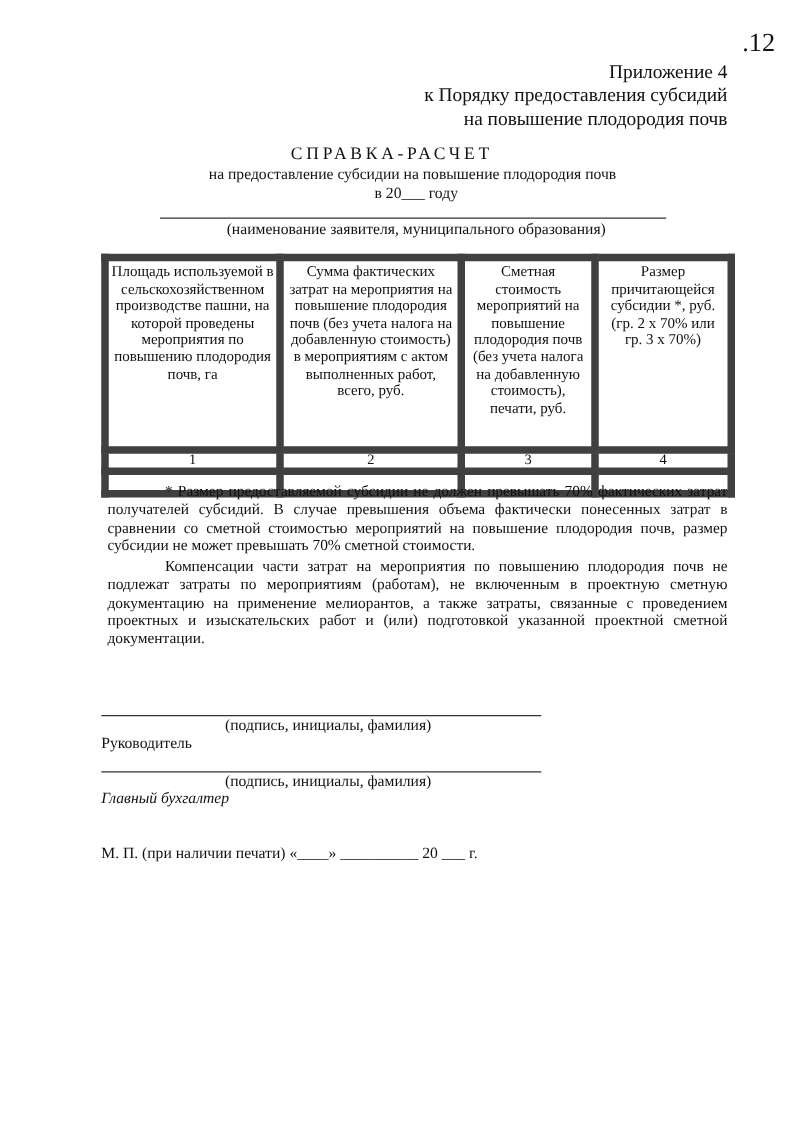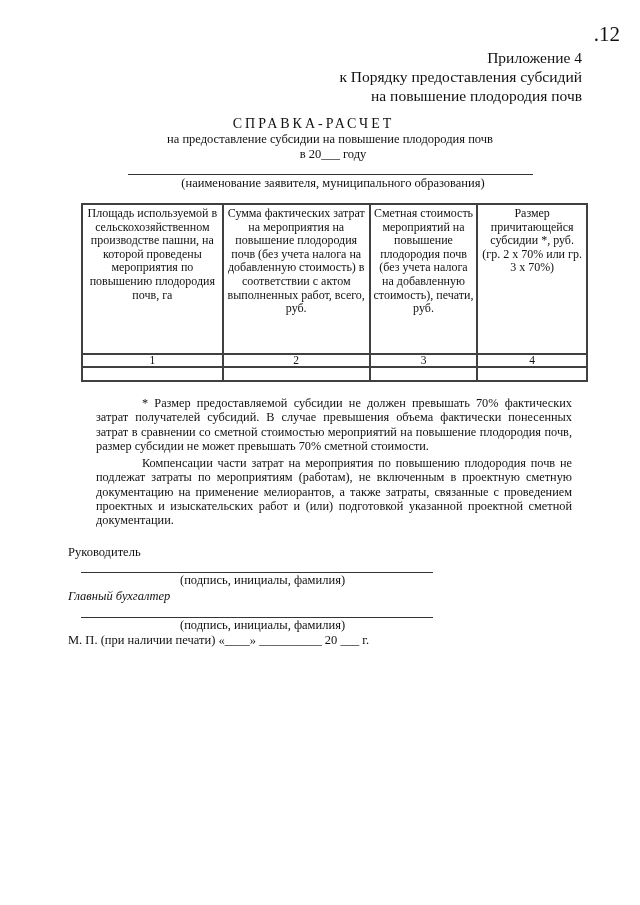--- a/index.html
+++ b/index.html
@@ -15,27 +15,27 @@
   .appx3 { top:86px; }
   .title { left:0; width:627px; top:116px; text-align:center; font-size:14px; letter-spacing:3px; }
   .subtitle { left:0; width:660px; top:132px; text-align:center; font-size:12.5px; line-height:15px; }
   .year { left:0; width:666px; top:147px; text-align:center; font-size:12.5px; }
   .line { background:#333; height:1px; }
   .caption { left:0; width:666px; text-align:center; font-size:12.5px; }
   table.calc {
     position:absolute; left:81px; top:203px; width:507px; border-collapse:collapse;
     font-size:12px; line-height:13.6px;
   }
-  table.calc td { border:2px solid #404040; text-align:center; vertical-align:top; padding:0 2px; }
+  table.calc td { border:6px solid #404040; text-align:center; vertical-align:top; padding:0 2px; }
   table.calc tr.hdr td { height:146px; padding-top:2px; }
   table.calc tr.nums td { height:11px; line-height:11px; font-size:11.5px; border-top:2px solid #222; }
   table.calc tr.empty td { height:12px; }
   .note { left:81px; width:506px; font-size:12.3px; line-height:14.3px; text-align:justify; }
-  .note p { margin:15px; text-indent:46px; }
-  .sig { left:68px; font-size:12.5px; }
+  .note p { margin:5px; text-indent:46px; }
+  .sig { left:81px; font-size:12.5px;margin-top:42px; }
   .sigcap { left:180px; font-size:12.5px; }
 </style>
 </head>
 <body>
 
 <div class="abs pagenum">.12</div>
 
 <div class="abs appx appx1">Приложение 4</div>
 <div class="abs appx appx2">к Порядку предоставления субсидий</div>
 <div class="abs appx appx3">на повышение плодородия  почв</div>
@@ -50,21 +50,21 @@
 <table class="calc">
   <colgroup>
     <col style="width:141px">
       <col style="width:148px">
       <col style="width:108px">
       <col style="width:110px">
   </colgroup>
   <tbody>
       <tr class="hdr">
     <td>Площадь используемой в сельскохозяйственном производстве пашни, на которой проведены мероприятия по повышению плодородия почв, га</td>
-    <td>Сумма фактических затрат на мероприятия на повышение плодородия почв (без учета налога на добавленную стоимость) в соответствии с актом выполненных работ, всего, руб.</td>
+    <td>Сумма фактических затрат на мероприятия на повышение плодородия почв (без учета налога на добавленную стоимость) в мероприятиям с актом выполненных работ, всего, руб.</td>
     <td>Сметная стоимость мероприятий на повышение плодородия почв (без учета налога на добавленную стоимость), печати, руб.</td>
     <td>Размер причитающейся субсидии *, руб. (гр. 2 х 70% или гр. 3 х 70%)</td>
   </tr>
   <tr class="nums">
     <td>1</td>
     <td>2</td>
     <td>3</td>
     <td>4</td>
   </tr>
   <tr class="empty">

